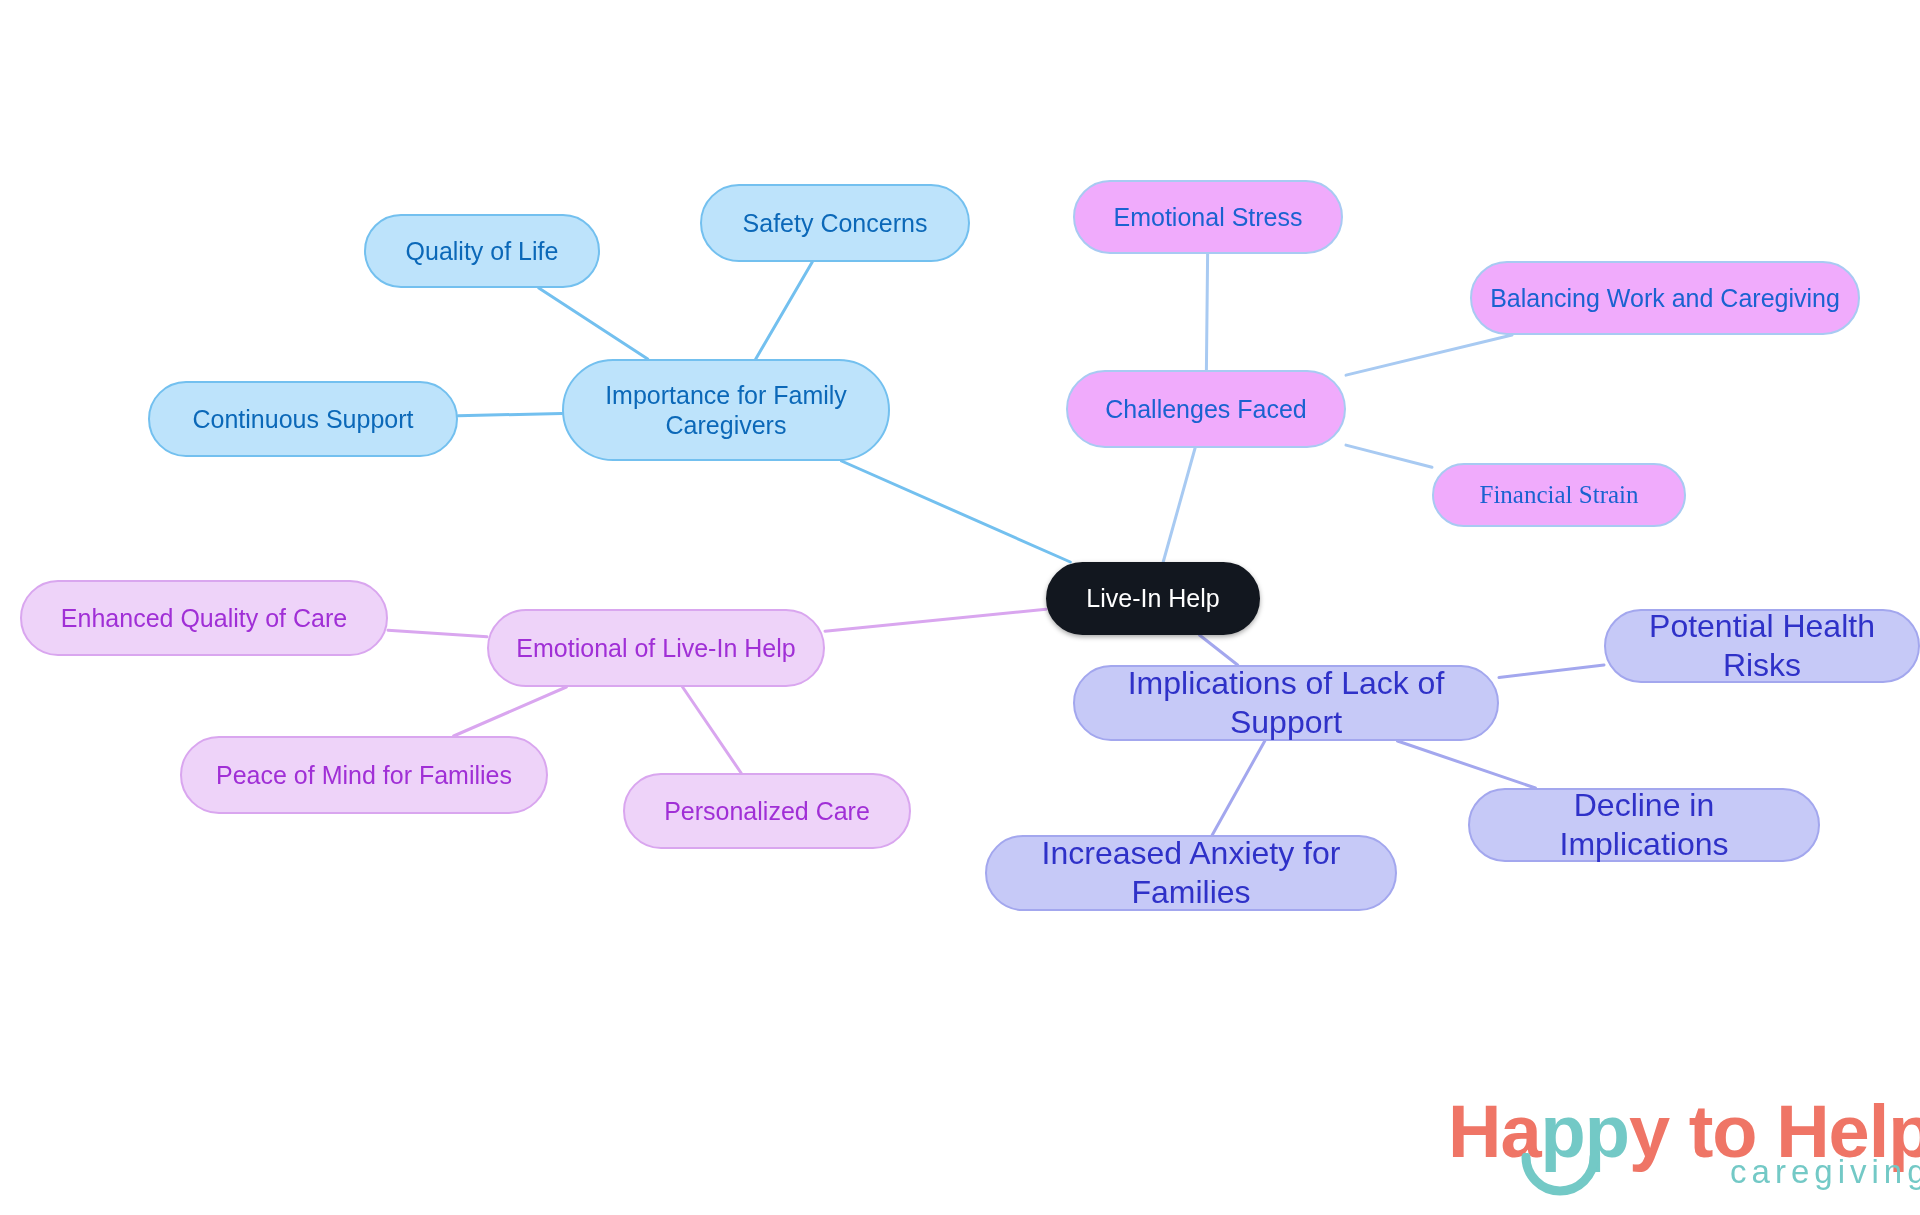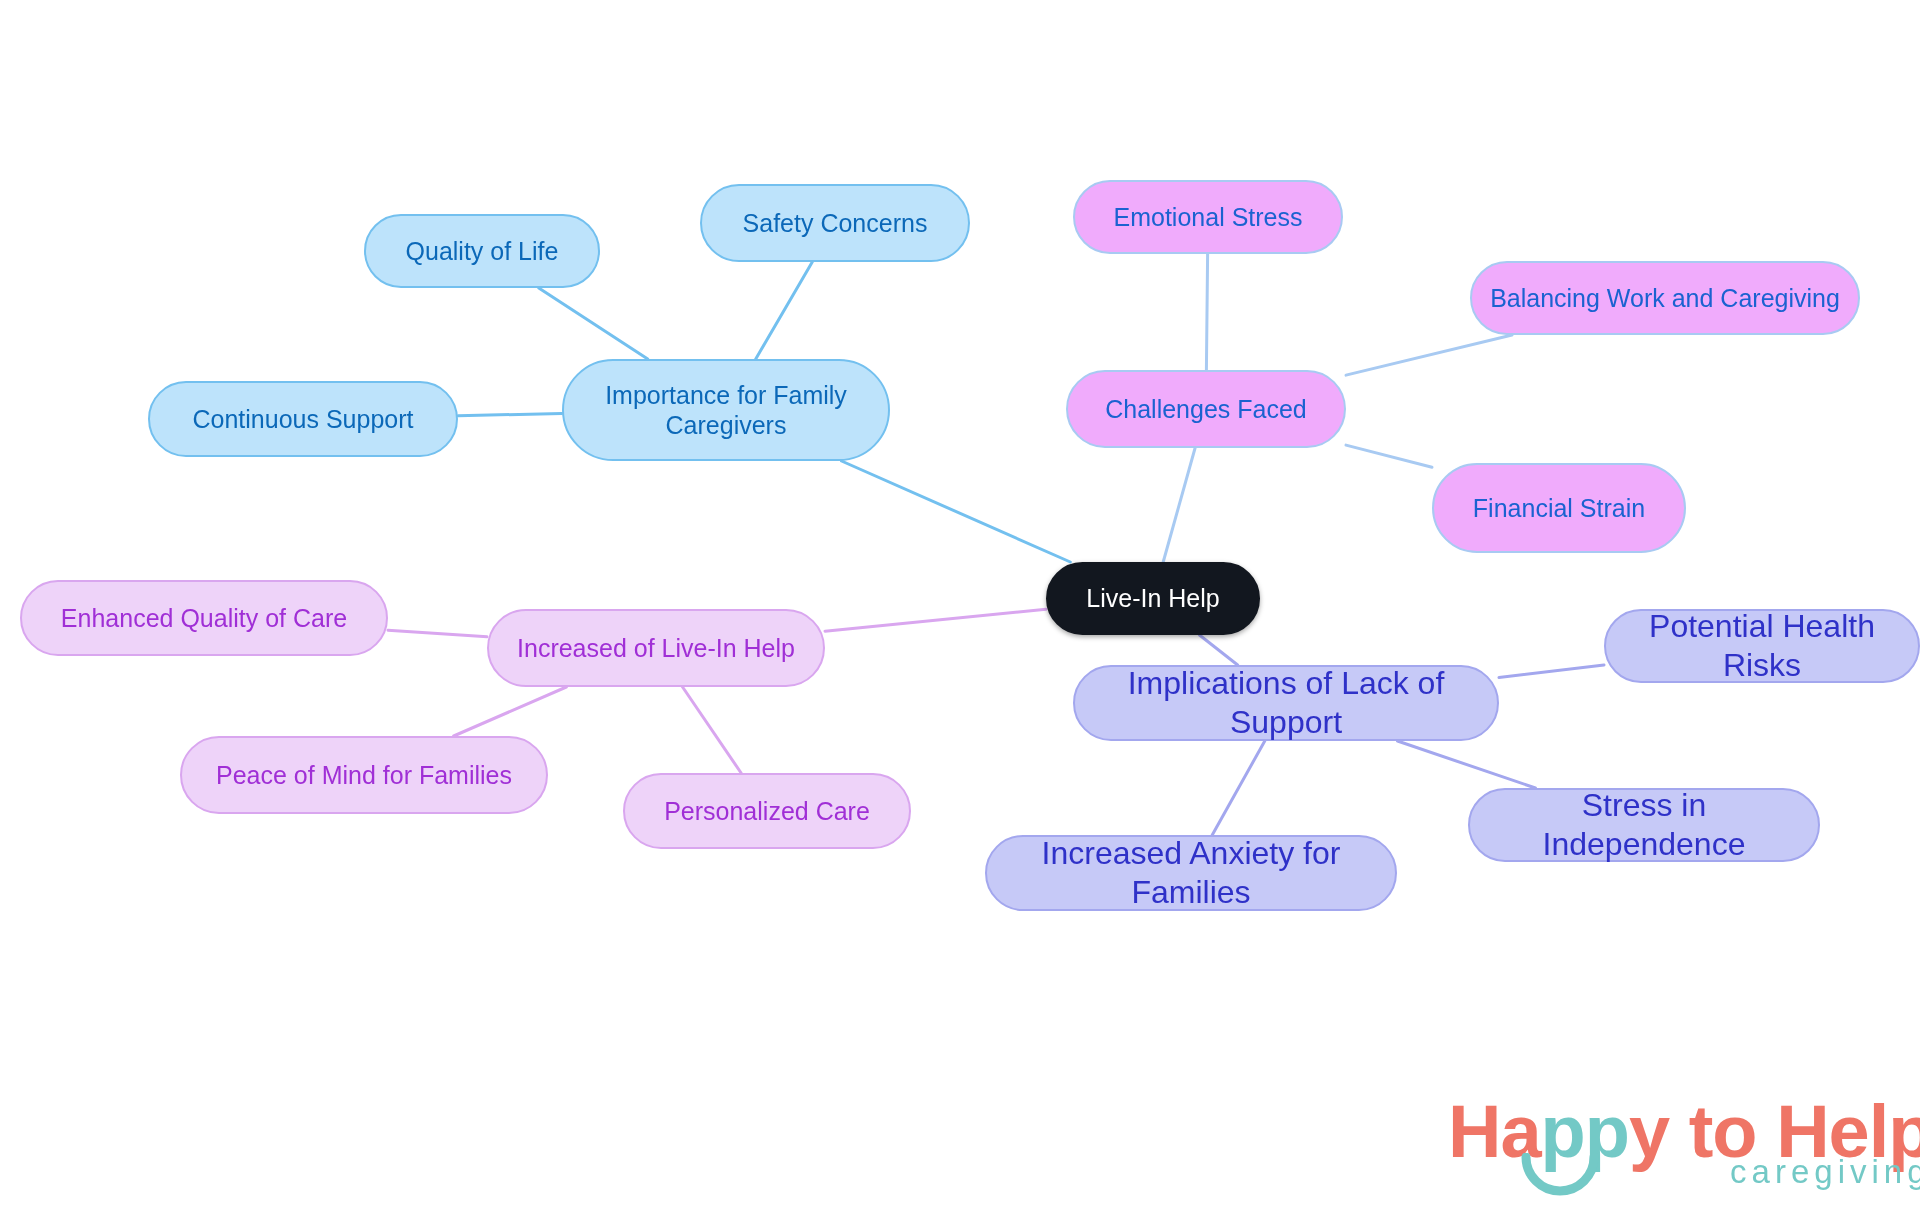--- a/index.html
+++ b/index.html
@@ -120,28 +120,28 @@
 
   <div class="node blue" style="left: 562px; top: 359px; width: 328px; height: 102px;">Importance for Family
 Caregivers</div>
   <div class="node blue" style="left: 364px; top: 214px; width: 236px; height: 74px; text-align: center;">Quality of Life</div>
   <div class="node blue" style="left: 700px; top: 184px; width: 270px; height: 78px;">Safety Concerns</div>
   <div class="node blue" style="left: 148px; top: 381px; width: 310px; height: 76px;">Continuous Support</div>
 
   <div class="node blue-pale" style="left: 1066px; top: 370px; width: 280px; height: 78px;">Challenges Faced</div>
   <div class="node blue-pale" style="left: 1073px; top: 180px; width: 270px; height: 74px;">Emotional Stress</div>
   <div class="node blue-pale" style="left: 1470px; top: 261px; width: 390px; height: 74px;">Balancing Work and Caregiving</div>
-  <div class="node blue-pale" style="left: 1432px; top: 463px; width: 254px; height: 90px;">Financial Strain</div>
+  <div class="node blue-pale" style="left: 1432px; top: 463px; width: 254px; height: 64px; font-family: Liberation Serif, serif;">Financial Strain</div>
 
   <div class="node violet" style="left: 1073px; top: 665px; width: 426px; height: 76px;">Implications of Lack of Support</div>
   <div class="node violet" style="left: 1604px; top: 609px; width: 316px; height: 74px;">Potential Health Risks</div>
-  <div class="node violet" style="left: 1468px; top: 788px; width: 352px; height: 74px;">Stress in Independence</div>
+  <div class="node violet" style="left: 1468px; top: 788px; width: 352px; height: 74px;">Decline in Implications</div>
   <div class="node violet" style="left: 985px; top: 835px; width: 412px; height: 76px;">Increased Anxiety for Families</div>
 
-  <div class="node pink" style="left: 487px; top: 609px; width: 338px; height: 78px;">Increased of Live-In Help</div>
+  <div class="node pink" style="left: 487px; top: 609px; width: 338px; height: 78px;">Emotional of Live-In Help</div>
   <div class="node pink" style="left: 20px; top: 580px; width: 368px; height: 76px;">Enhanced Quality of Care</div>
   <div class="node pink" style="left: 180px; top: 736px; width: 368px; height: 78px;">Peace of Mind for Families</div>
   <div class="node pink" style="left: 623px; top: 773px; width: 288px; height: 76px;">Personalized Care</div>
 
   <div id="logo" style="left: 1448px; top: 1095px;">
     <div class="logo-word">
       <span id="logo-p1" style="color: rgb(239, 117, 102);">Ha</span><span id="logo-p2" style="color: rgb(115, 201, 198);">pp</span><span id="logo-p3" style="color: rgb(239, 117, 102);">y to Help</span>
       <svg id="logo-smile" width="80" height="46" viewBox="0 0 80 46" style="position: absolute; left: 72px; top: 58px;">
           <path d="M6 4 A 34 34 0 0 0 74 4" fill="none" stroke="#73c9c6" stroke-width="9" stroke-linecap="round"></path>
         </svg>

